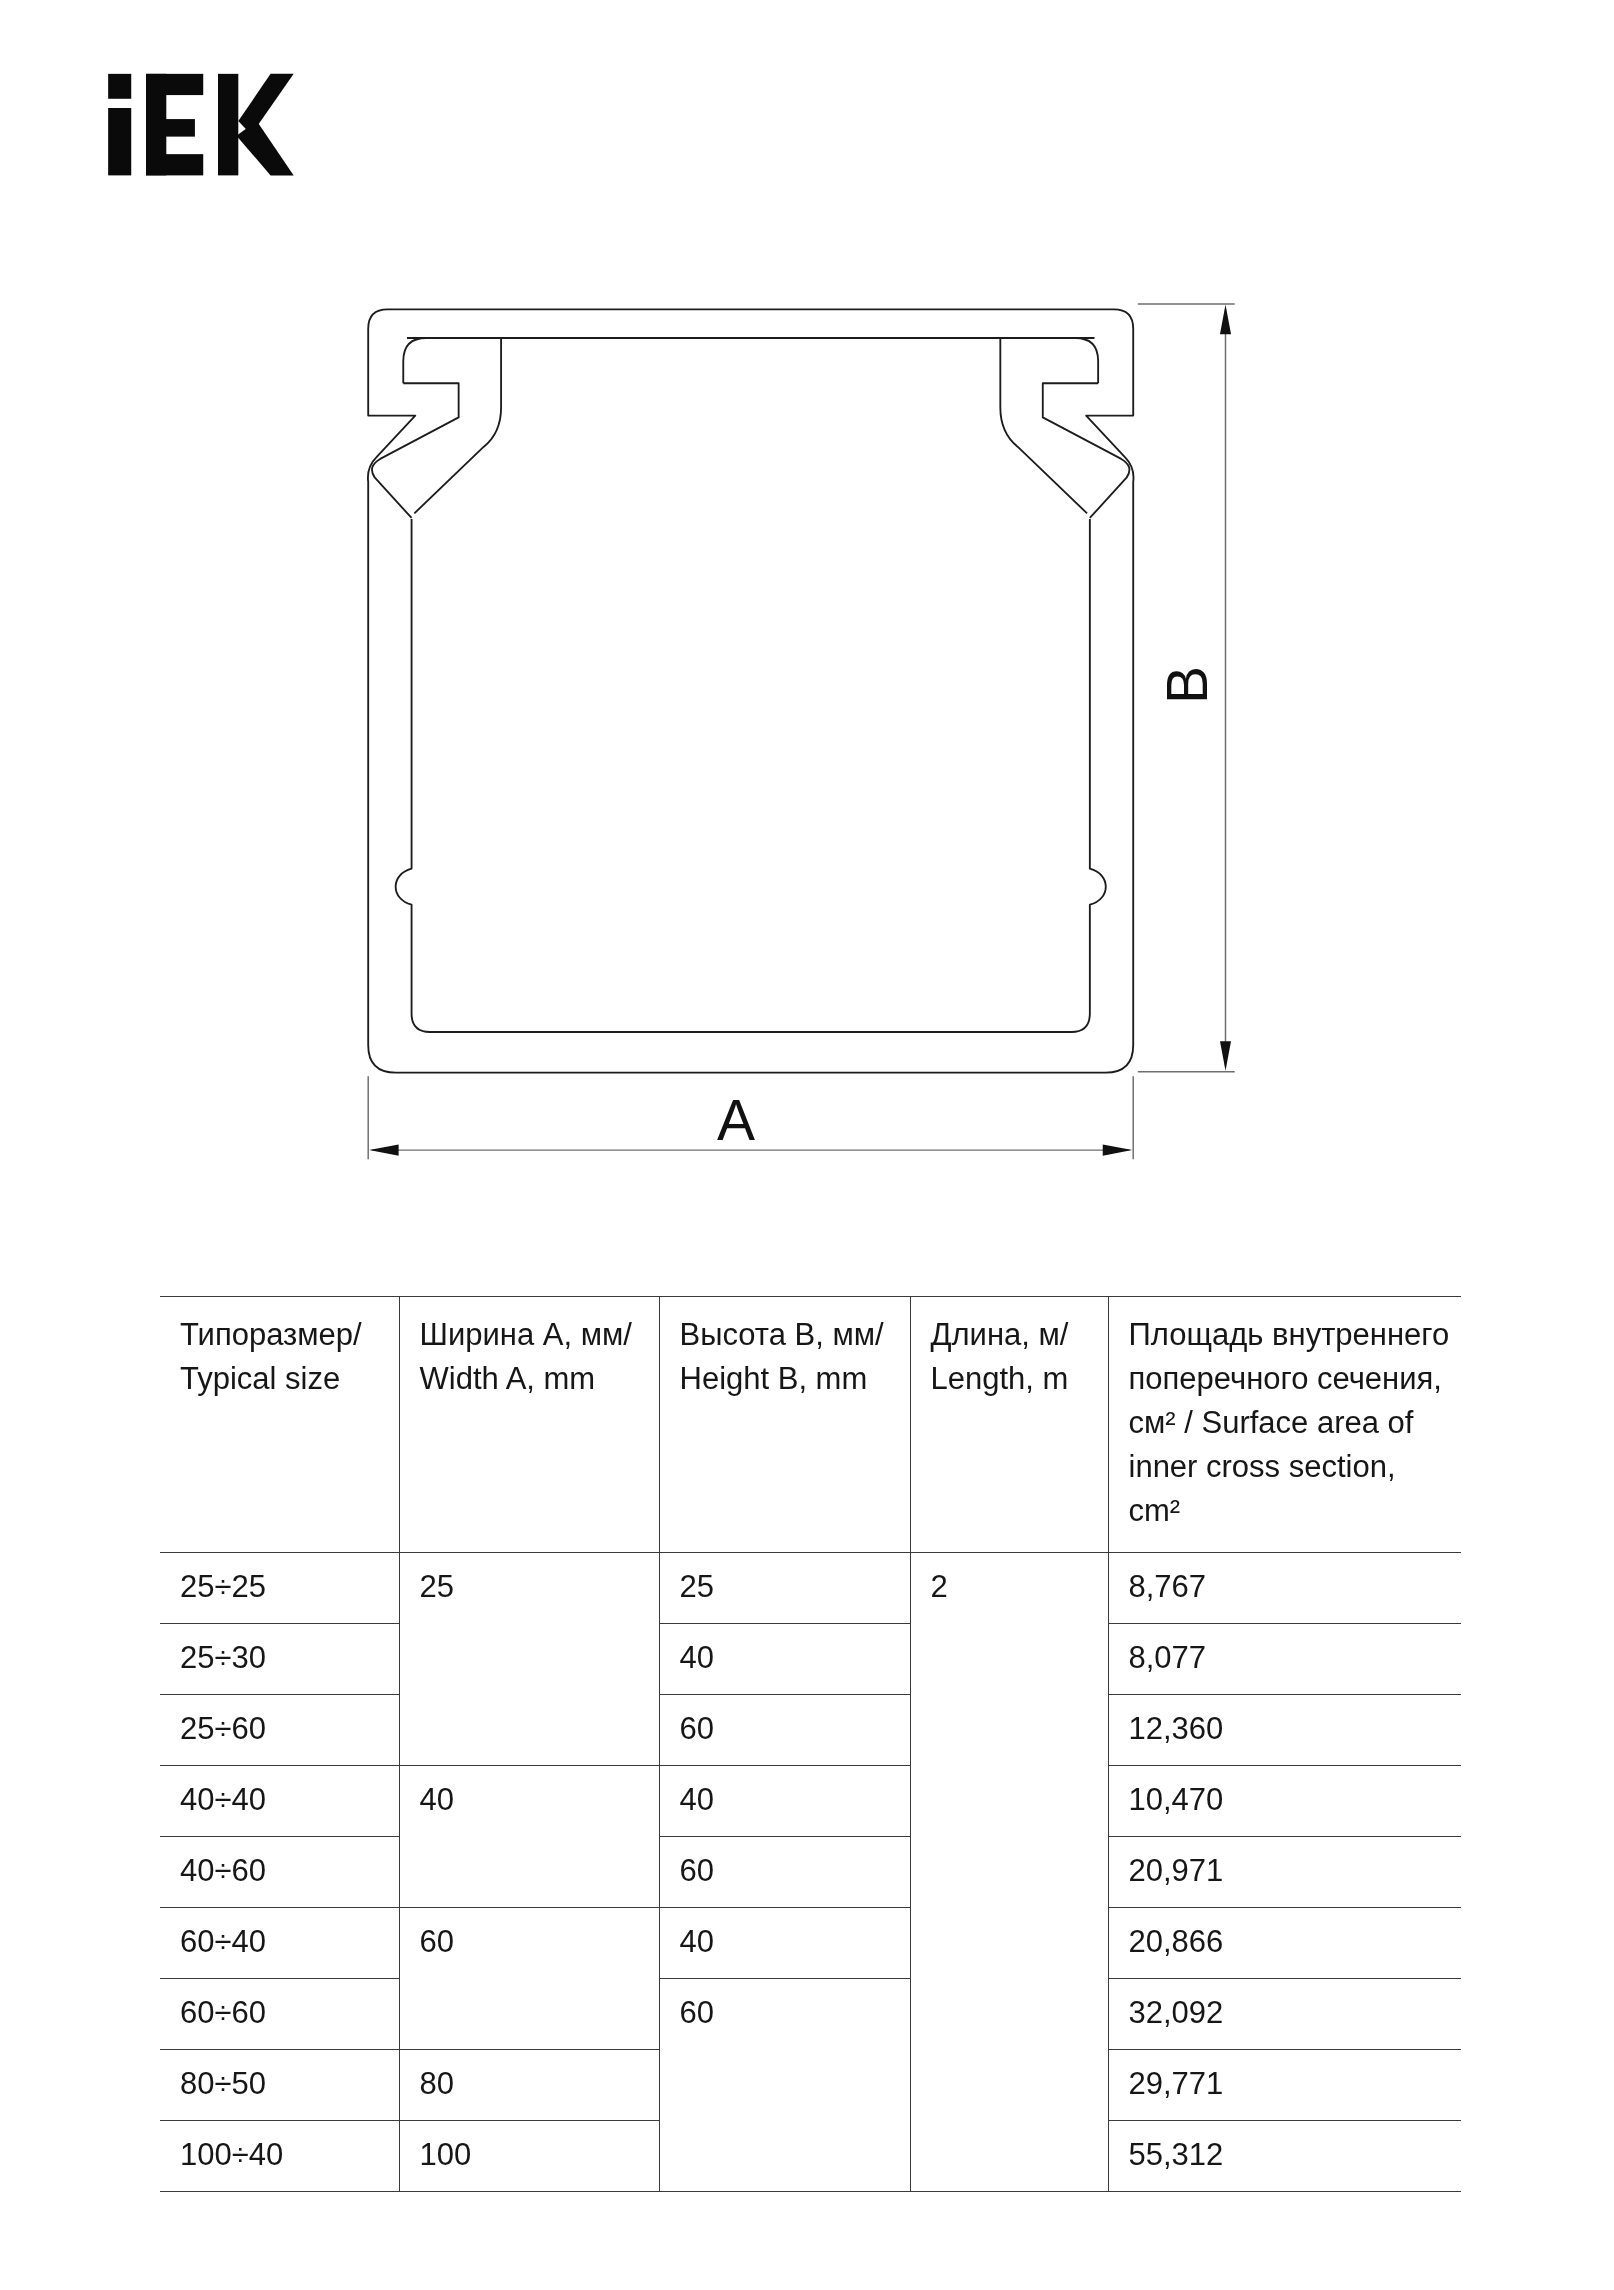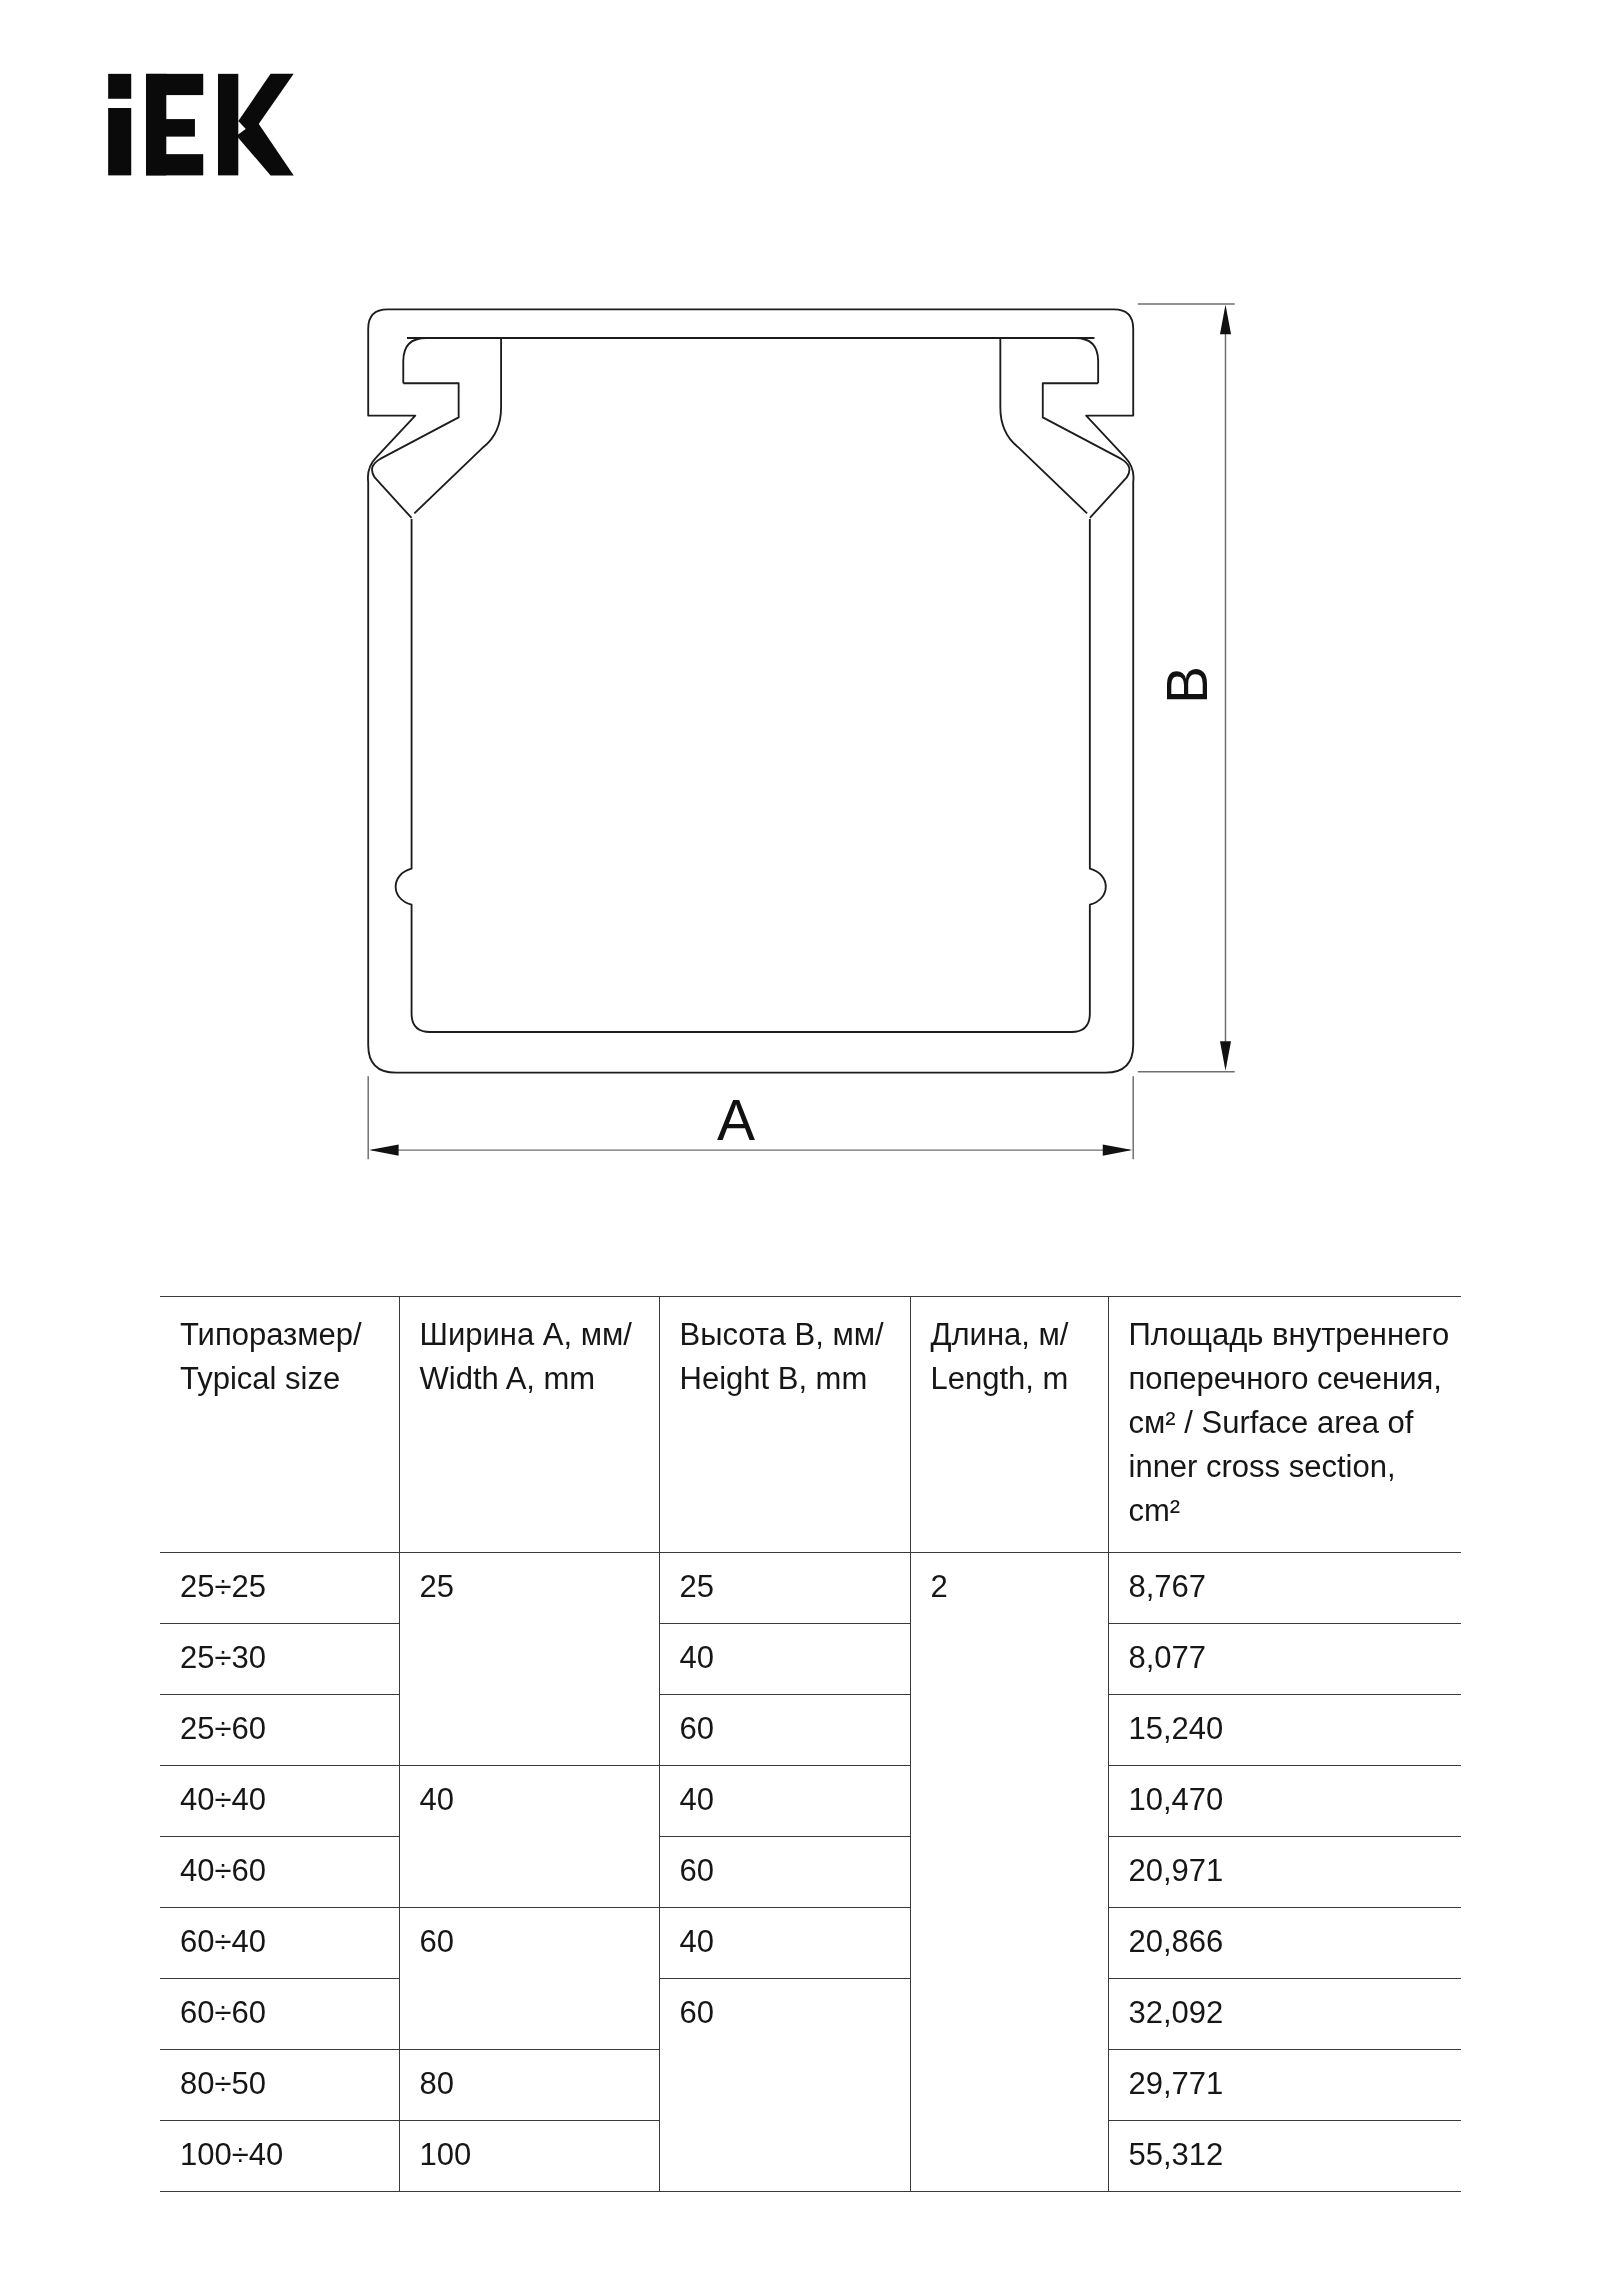--- a/index.html
+++ b/index.html
@@ -135,21 +135,21 @@
           <td>8,767</td>
         </tr>
         <tr class="row">
           <td class="c1">25÷30</td>
           <td>40</td>
           <td>8,077</td>
         </tr>
         <tr class="row">
           <td class="c1">25÷60</td>
           <td>60</td>
-          <td>15,240</td>
+          <td>12,360</td>
         </tr>
         <tr class="row">
           <td class="c1">40÷40</td>
           <td rowspan="2">40</td>
           <td>40</td>
           <td>10,470</td>
         </tr>
         <tr class="row">
           <td class="c1">40÷60</td>
           <td>60</td>

